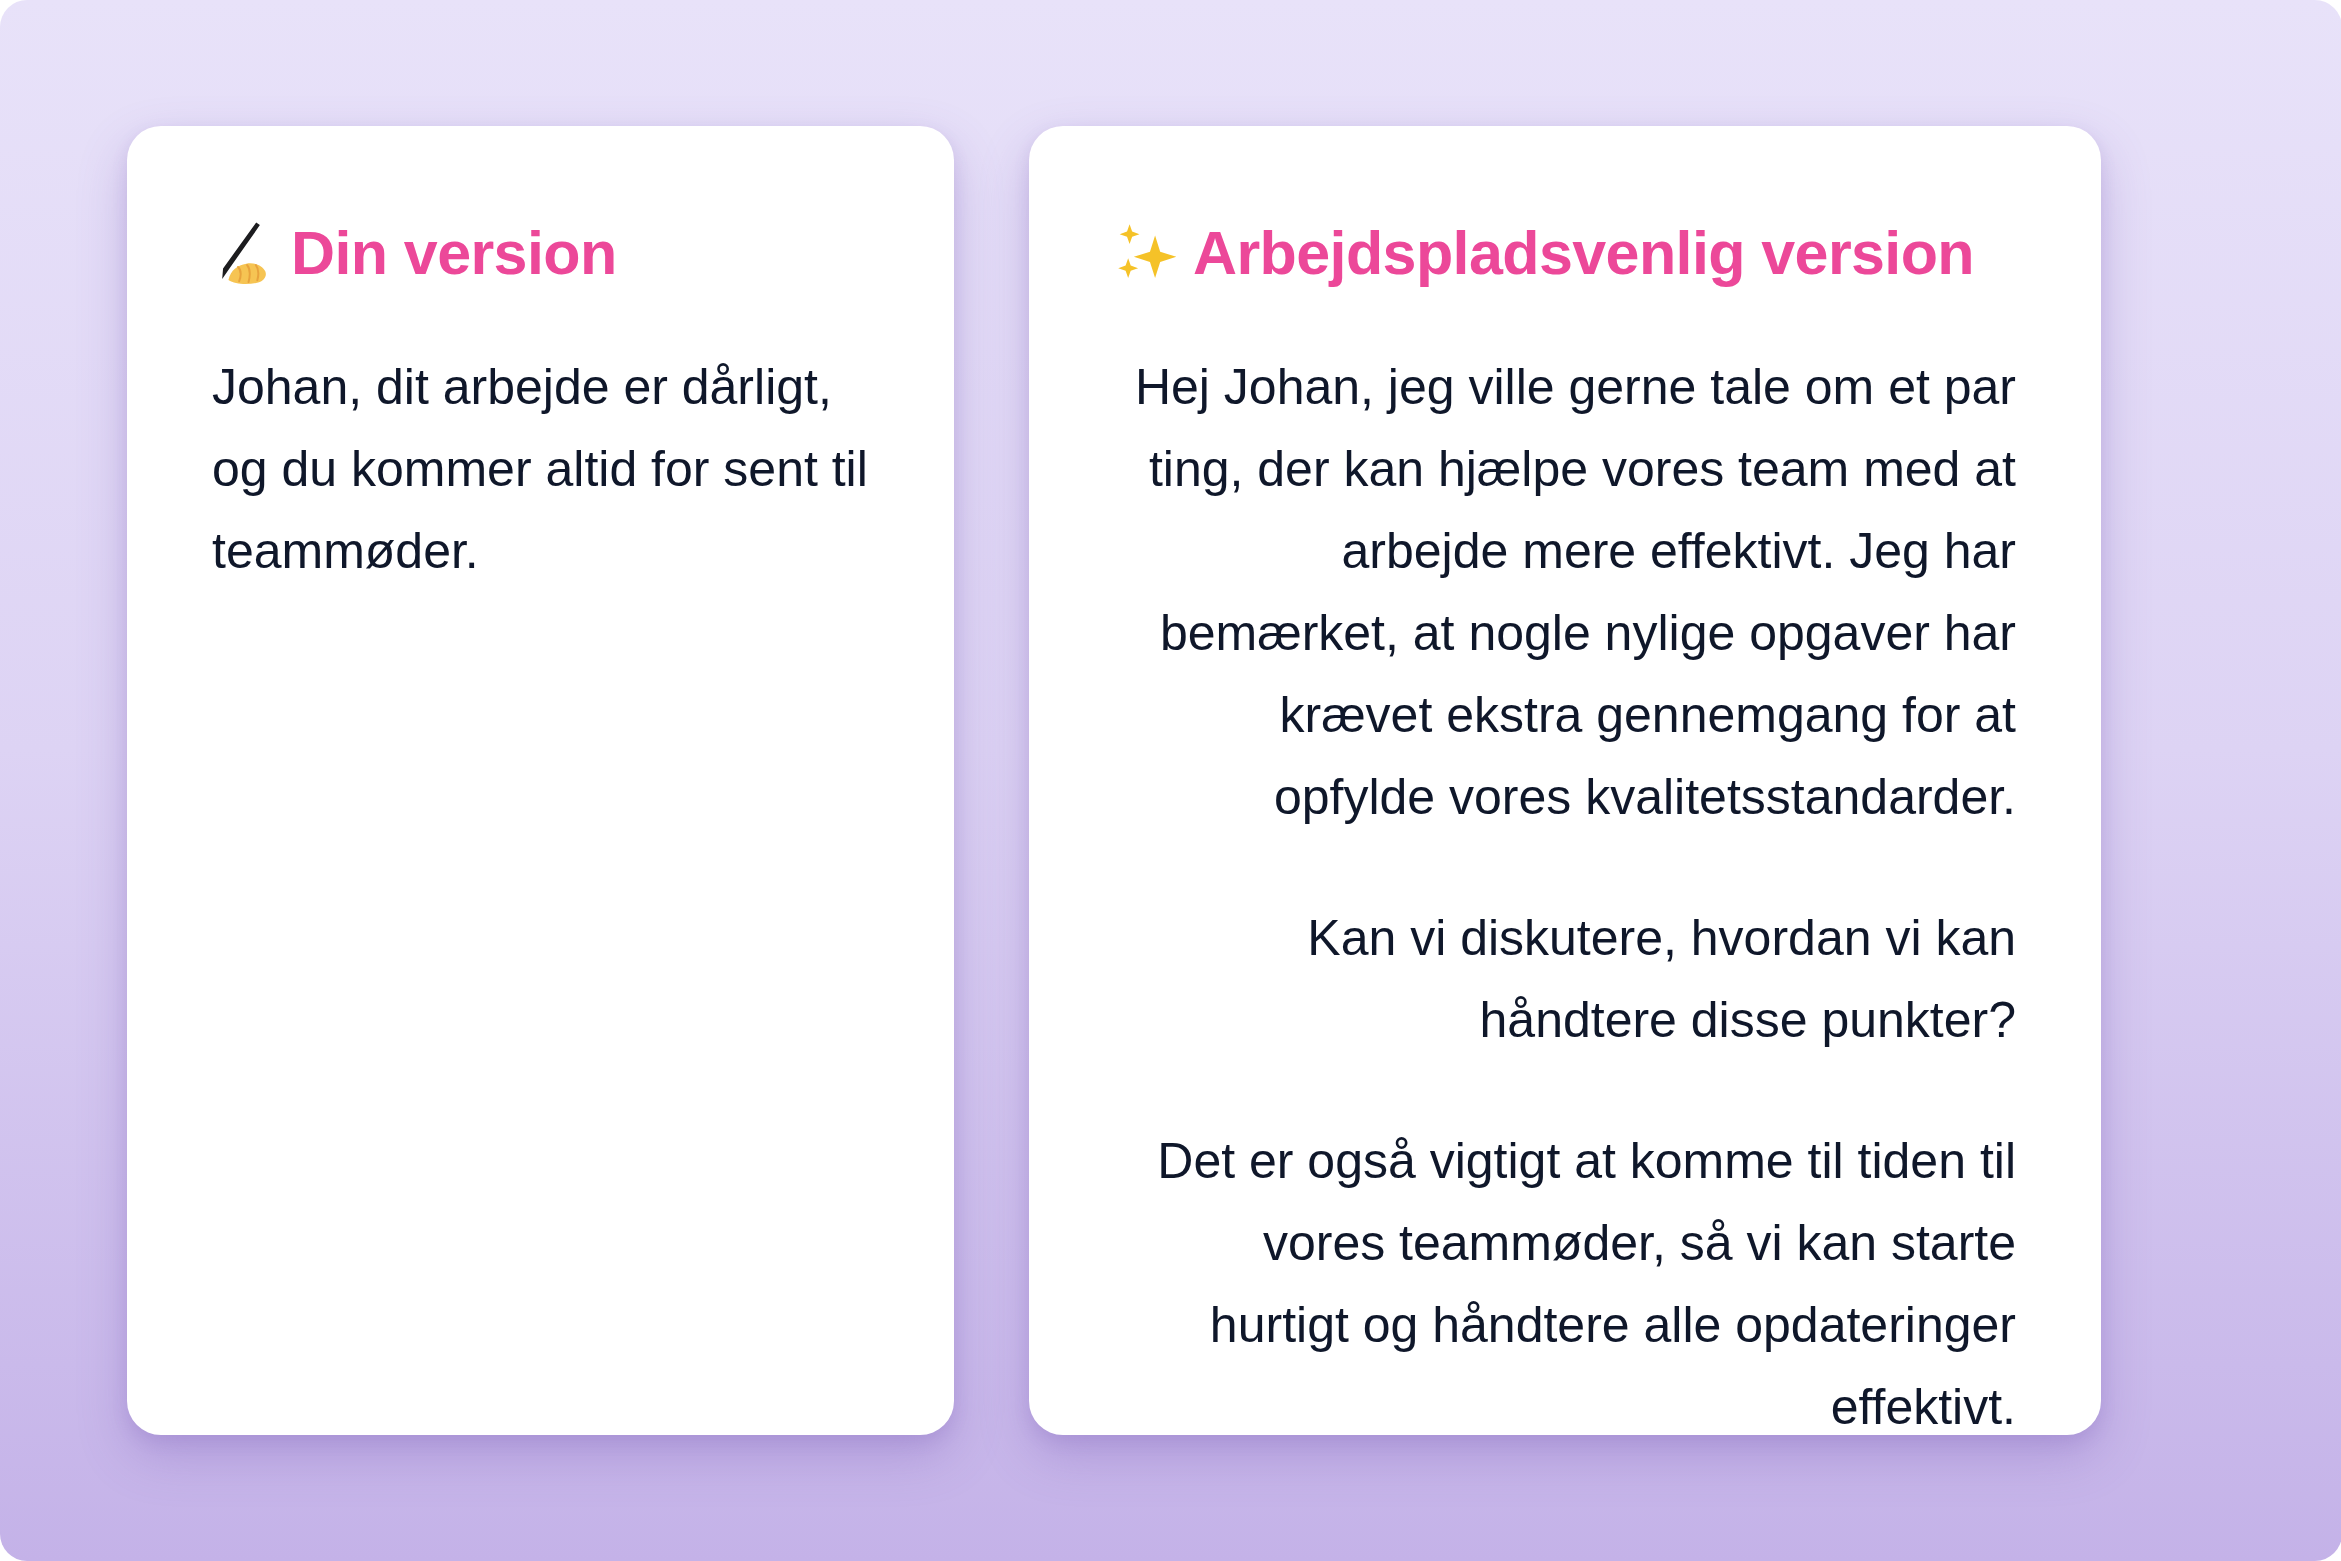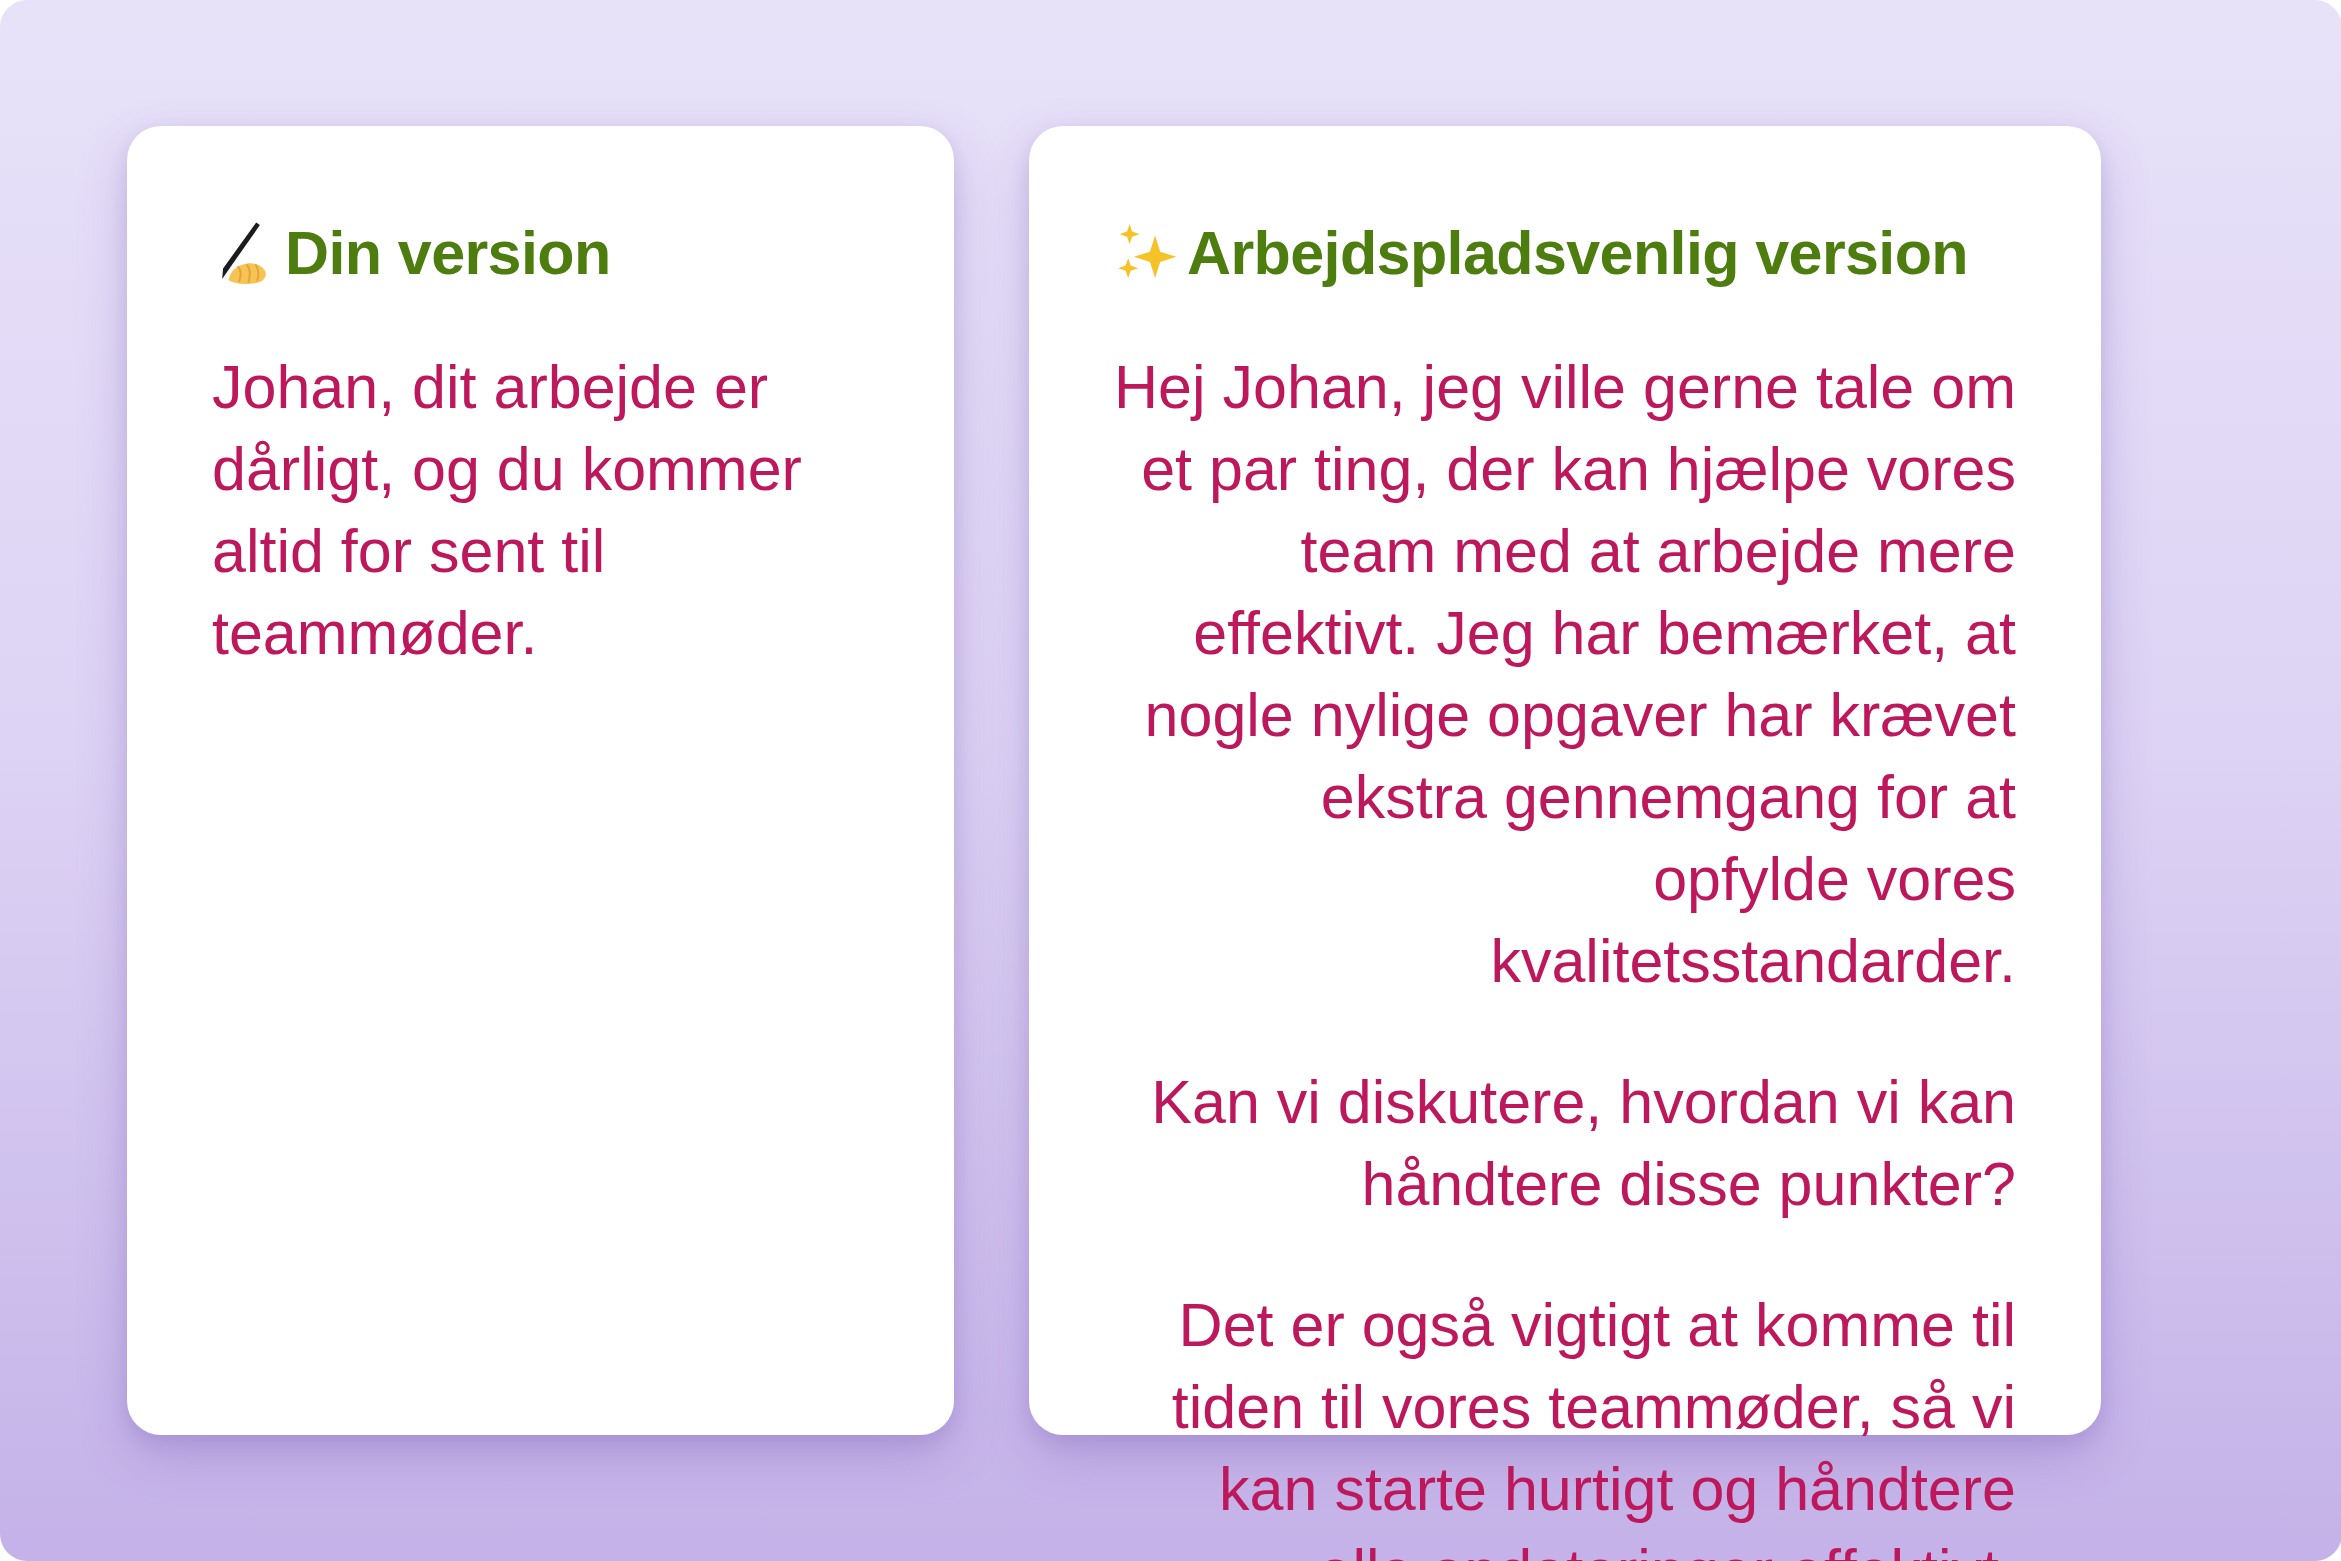--- a/index.html
+++ b/index.html
@@ -30,42 +30,42 @@
     left: 127px;
     width: 827px;
   }
   .card-right {
     left: 1029px;
     width: 1072px;
   }
   .card-title {
     display: flex;
     align-items: center;
-    gap: 5px;
+    gap: 11px;
     font-size: 61px;
     line-height: 73px;
     font-weight: 700;
-    color: #4d7c0f;
+    color: #ec4899;
     letter-spacing: -0.6px;
     margin: 0 0 56px 0;
   }
   .title-icon {
     display: inline-flex;
     flex: 0 0 auto;
   }
   .title-icon svg {
     width: 68px;
     height: 68px;
     display: block;
   }
   .card-body p {
     margin: 0;
-    font-size: 61px;
+    font-size: 50px;
     line-height: 82px;
-    color: #be185d;
+    color: #0f172a;
     letter-spacing: 0;
   }
   .card-left .card-body p { margin-bottom: 82px; }
   .card-right .card-body p { margin-bottom: 59px; text-align: right; }
   .card-body p:last-child { margin-bottom: 0; }
 </style>
 </head>
 <body>
 
 <div class="page">

